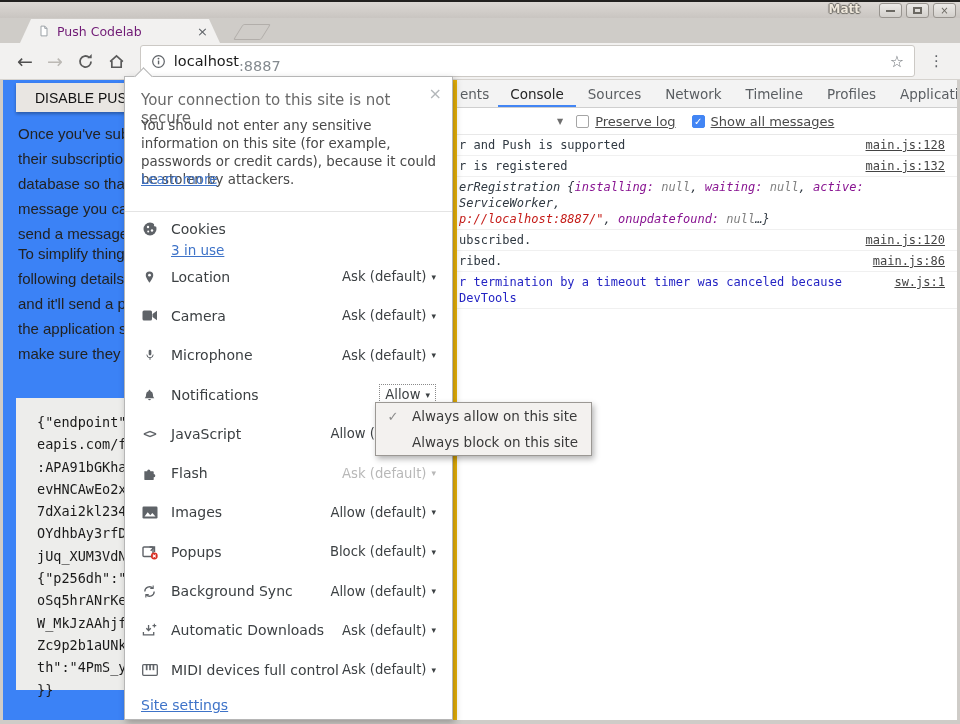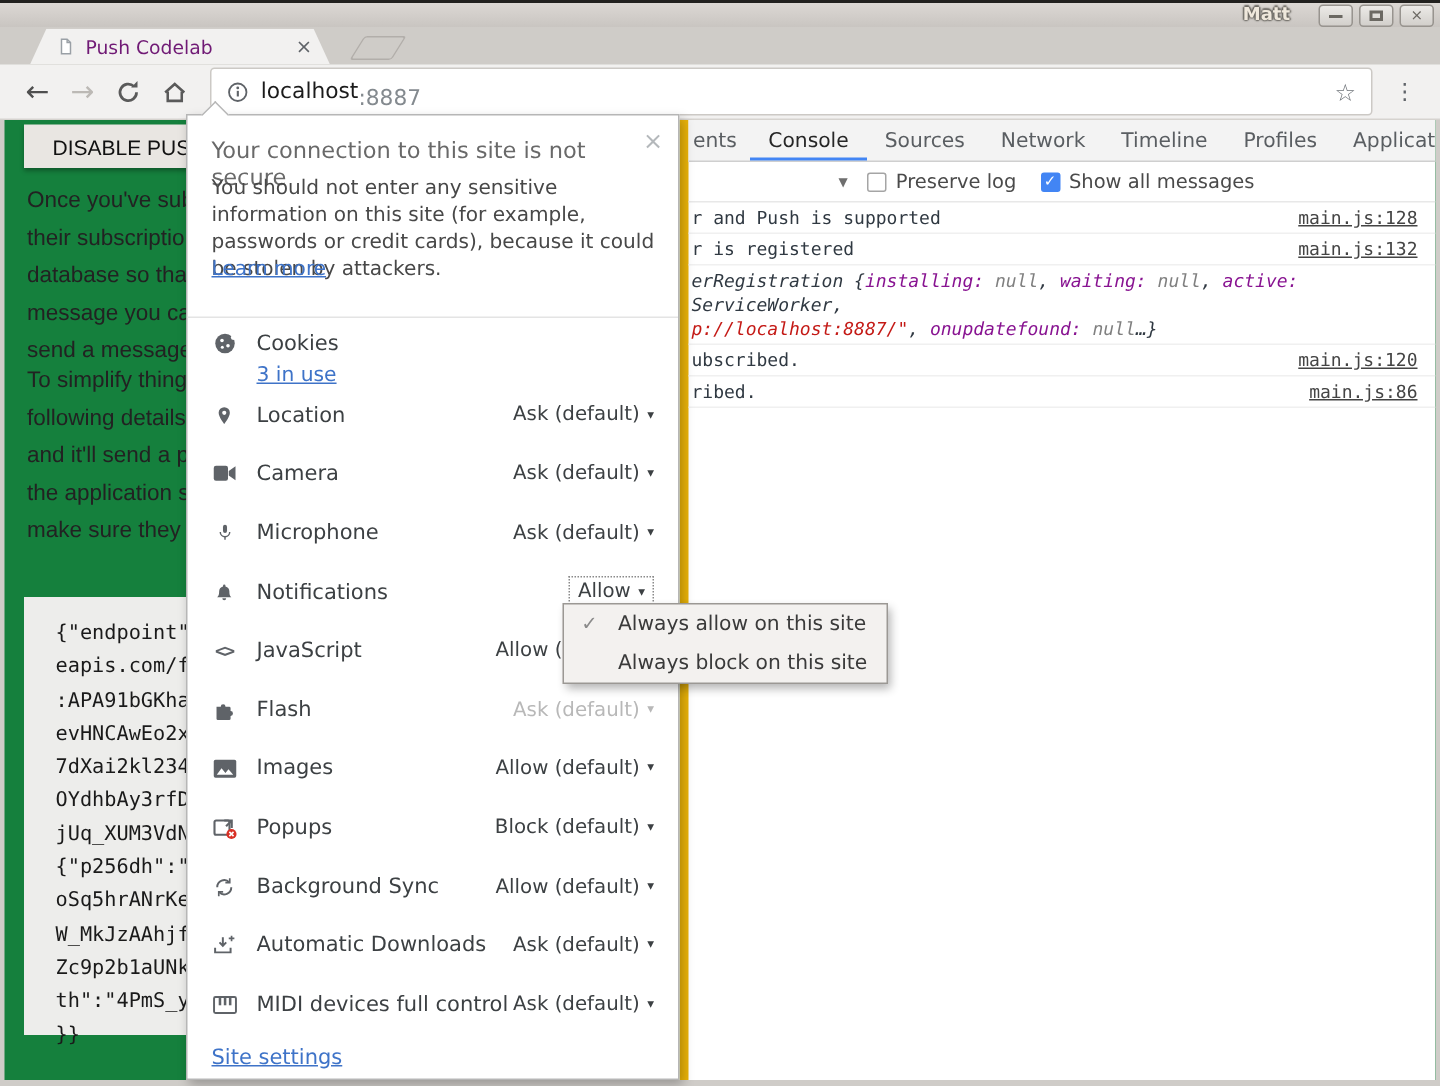--- a/index.html
+++ b/index.html
@@ -37,48 +37,48 @@
   .nav.disabled{color:#bcb9b5;}
   .nav-svg{margin:0 7px;display:flex;}
   .omnibox{flex:1;height:27px;margin:0 10px 0 8px;background:#fff;border:1px solid #ccc9c5;border-radius:3px;
     display:flex;align-items:center;padding:15px 10px;font-size:14.5px;box-sizing:border-box;}
   .url-host{color:#1b1b1b;margin-left:8px;}
   .url-port{color:#848a8f;margin-top:10px;}
   .star{margin-left:auto;font-size:16px;color:#6f7479;}
   .kebab{font-size:15px;color:#5f6368;margin:0 6px 0 4px;}
 
   
-  .content{position:absolute;left:3px;top:80px;right:3px;bottom:4px;background:#15803d;overflow:hidden;}
+  .content{position:absolute;left:3px;top:80px;right:3px;bottom:4px;background:#3b82f6;overflow:hidden;}
 
   
   .disable-btn{position:absolute;left:13px;top:3px;width:175px;height:29px;background:#e9e6e2;
     box-shadow:0 2px 3px rgba(0,0,0,.3);font-size:14px;color:#111;display:flex;align-items:center;
     padding-left:19px;box-sizing:border-box;white-space:nowrap;overflow:hidden;
     font-family:"Liberation Sans",sans-serif;}
   .para{position:absolute;left:15px;font-family:"Liberation Sans",sans-serif;font-size:15px;color:#222;
     line-height:25px;white-space:nowrap;}
   #para1{top:41px;} #para2{top:161px;}
   #codeblock{position:absolute;left:13px;top:318px;width:372px;height:292px;background:#ededeb;
     padding:13px 0 0 21px;box-sizing:border-box;font-family:"DejaVu Sans Mono","Liberation Mono",monospace;
     font-size:13.5px;line-height:22.3px;color:#1a1a1a;white-space:pre;}
 
   
-  .devtools{position:absolute;left:450px;top:0;right:0;bottom:0;border-left:6px solid #eab308;background:#fff;}
+  .devtools{position:absolute;left:450px;top:0;right:0;bottom:0;border-left:4px solid #eab308;background:#fff;}
   .dt-tabs{height:27px;background:#f3f3f3;border-bottom:1px solid #cfcfcf;display:flex;align-items:center;
     font-size:13.5px;color:#5a5e62;}
   .dt-frag{padding:0 9px 0 3px;height:27px;display:flex;align-items:center;}
   .dt-tab{padding:0 12px;height:27px;display:flex;align-items:center;box-sizing:border-box;white-space:nowrap;}
   .dt-tab.active{color:#262626;box-shadow:inset 0 -2px 0 #4285f4;}
   .dt-filter{height:26px;border-bottom:1px solid #e8e8e8;display:flex;align-items:center;
     padding-left:100px;font-size:13px;color:#4a4a4a;}
   .flt-arrow{font-size:8px;color:#6e6e6e;margin-right:13px;}
   .cbx{width:13px;height:13px;border:1px solid #a5a5a5;border-radius:2px;background:#fff;box-sizing:border-box;
     display:inline-flex;align-items:center;justify-content:center;margin-right:6px;font-size:10px;color:#fff;}
   .cbx.checked{background:#4285f4;border-color:#4285f4;}
-  .flt-label{margin-right:16px;}
+  .flt-label{margin-right:16px;text-decoration:underline;}
   #console{font-family:"DejaVu Sans Mono","Liberation Mono",monospace;font-size:12px;color:#303942;}
   .crow{display:flex;align-items:flex-start;border-bottom:1px solid #f0f0f0;padding:2px 12px 2px 2px;line-height:16px;}
   .cmsg{flex:1;min-width:0;}
   .clink{margin-left:12px;text-decoration:underline;color:#444;white-space:nowrap;}
   .c-obj{font-style:italic;}
   .c-prop{font-style:italic;color:#881391;}
   .c-null{font-style:italic;color:#808080;}
   .c-str{font-style:italic;color:#c41a16;}
   .c-blue{color:#2424c4;}
 
@@ -241,20 +241,26 @@
               <div class="cmline"><span class="c-plain">ubscribed.</span></div>
             </div>
             <span class="clink">main.js:120</span>
           </div>
           <div class="crow">
             <div class="cmsg">
               <div class="cmline"><span class="c-plain">ribed.</span></div>
             </div>
             <span class="clink">main.js:86</span>
           </div>
+          <div class="crow">
+            <div class="cmsg">
+              <div class="cmline"><span class="c-blue">r termination by a timeout timer was canceled because DevTools</span></div>
+            </div>
+            <span class="clink">sw.js:1</span>
+          </div>
         </div>
     </div>
   </div>
 
   <div class="popup">
     <div class="caret"></div>
     <span class="pp-close">×</span>
     <div class="pp-title">Your connection to this site is not secure</div>
     <div class="pp-body">You should not enter any sensitive information on this site (for example, passwords or credit cards), because it could be stolen by attackers.</div>
     <div class="pp-learn">Learn more</div>

